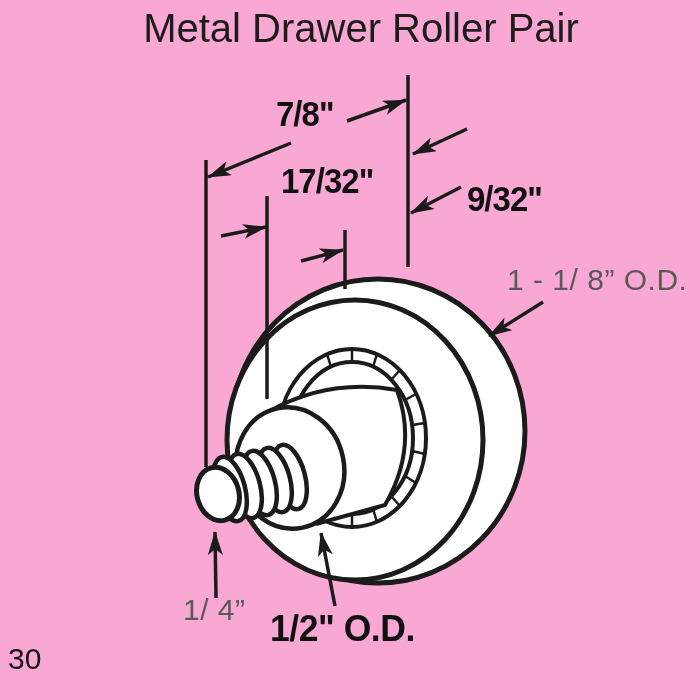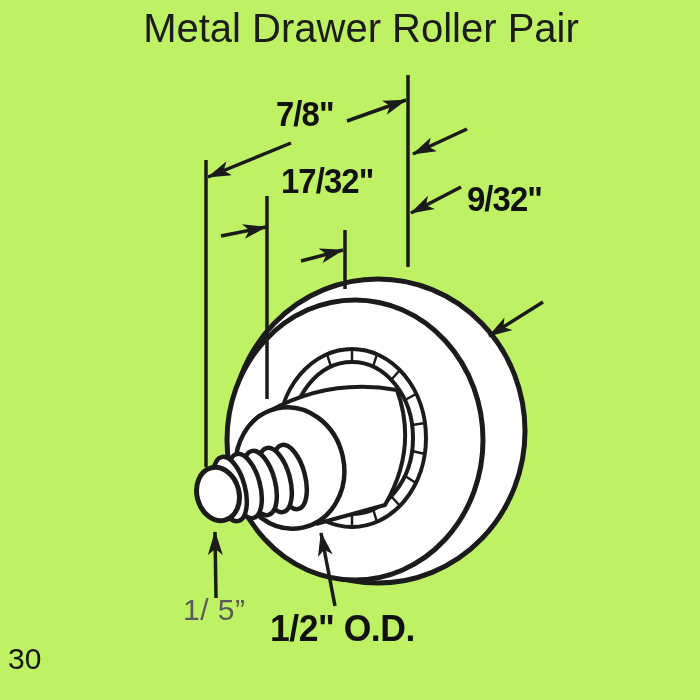--- a/index.html
+++ b/index.html
@@ -1,16 +1,16 @@
 <!DOCTYPE html>
 <html><head>
 <meta charset="utf-8">
 <style>
   html,body{margin:0;padding:0;background:#fff;}
-  #canvas{position:relative;width:700px;height:700px;background:#bef264;overflow:hidden;
+  #canvas{position:relative;width:700px;height:700px;background:#f9a8d4;overflow:hidden;
           font-family:"Liberation Sans",sans-serif;}
   #drawing{position:absolute;left:0;top:0;}
   .txt{position:absolute;color:#1a1a1a;white-space:pre;}
   .title{left:0;top:6px;width:700px;text-align:center;padding-left:22px;box-sizing:border-box;
          font-size:40px;font-weight:400;letter-spacing:0px;color:#1c1c1c;}
   .dim{font-weight:700;font-size:35px;letter-spacing:-1px;transform:scaleX(.94);transform-origin:left top;color:#111;}
   .d78{left:276px;top:94px;}
   .d1732{left:281px;top:161px;}
   .d932{left:467px;top:179px;}
   .muted{color:#5a5a5a;font-size:30px;letter-spacing:.5px;font-weight:400;}
@@ -88,21 +88,22 @@
       <path d="M335,606 L321,533" marker-end="url(#ah)"></path>
     </g>
   </svg>
 
   <div class="txt title">Metal Drawer Roller Pair</div>
 
   <div class="txt dim d78">7/8"</div>
   <div class="txt dim d1732">17/32"</div>
   <div class="txt dim d932">9/32"</div>
 
-  <div class="txt muted quarter">1/ 5”</div>
+  <div class="txt muted od">1 - 1/ 8” O.D.</div>
+  <div class="txt muted quarter">1/ 4”</div>
   <div class="txt halfod">1/2" O.D.</div>
 
   <div class="txt note">
     <span>30</span>
     
     
   </div>
 </div>
 
 </body></html>

